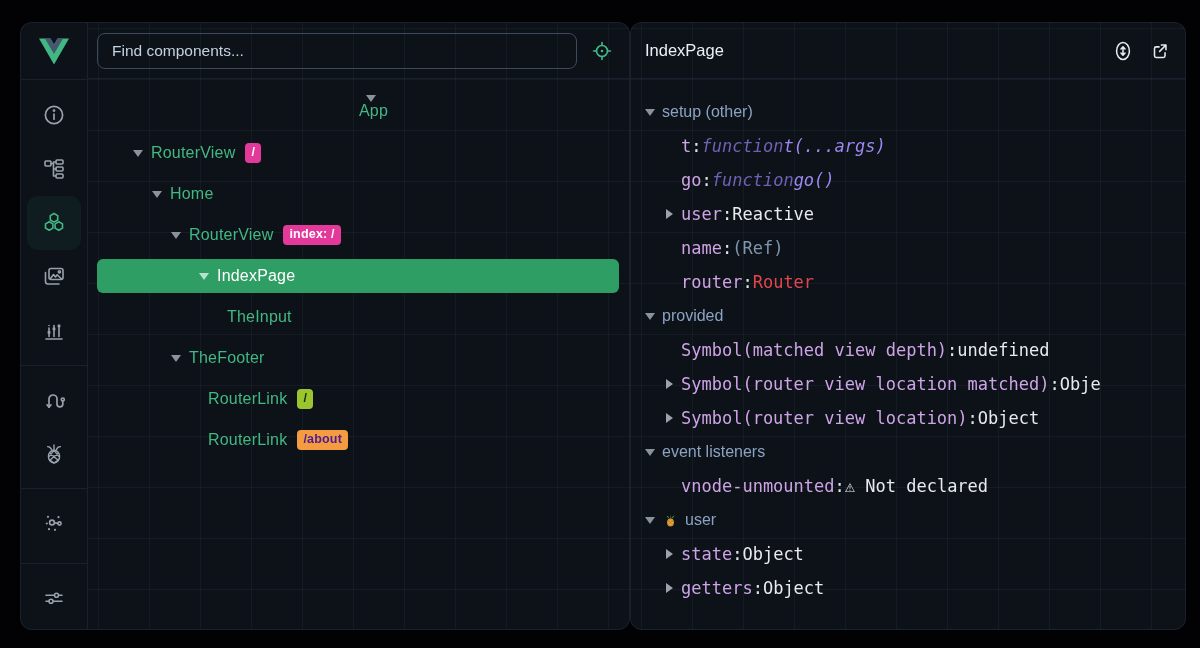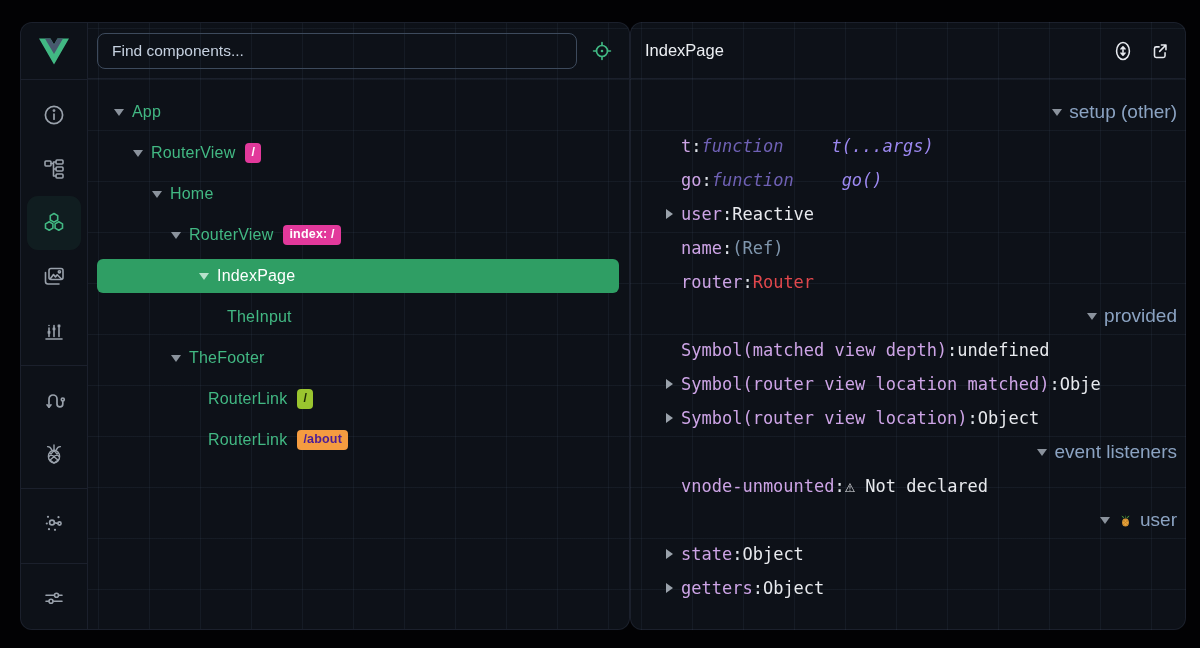--- a/index.html
+++ b/index.html
@@ -50,29 +50,29 @@
   .badge.pink{background:#e2399b;color:#fff;}
   .badge.lime{background:#9ac52f;color:#1d2a03;}
   .badge.orange{background:#f59c40;color:#4c1d95;}
   
   .insp-header{height:56px;flex:none;display:flex;align-items:center;padding:0 14px;gap:15px;border-bottom:1px solid var(--card-border);box-sizing:border-box;}
   .insp-title{font-size:16.5px;color:#eceff3;font-weight:500;flex:1;}
   .hbtn{color:#e6e9ee;display:flex;align-items:center;}
   .insp-rows{flex:1;overflow:hidden;padding:16px 8px 0 12px;}
   .insp-row{height:34px;display:flex;align-items:center;white-space:nowrap;}
   .insp-row .caret{margin-right:5px;}
-  .insp-row.section{color:var(--section);font-size:19px;justify-content:flex-end;}
+  .insp-row.section{color:var(--section);font-size:16px;}
   .insp-row.field{font-family:"DejaVu Sans Mono",monospace;font-size:17px;padding-left:19px;}
   .k{color:var(--key);}
   .colon{color:#dfe3e9;}
   .v-plain{color:var(--txt);text-align:center;}
   .v-muted{color:#7f96ad;}
   .v-red{color:#e0474c;}
   .v-keyword{color:#6f61b5;font-style:italic;}
-  .v-function{color:#9c88f0;font-style:italic;padding-left:48px;}
+  .v-function{color:#9c88f0;font-style:italic;}
   .pinia-mini{margin:0 7px 0 1px;display:inline-flex;}
 </style>
 </head>
 <body>
 
 <div class="window">
 
   <div class="card left-card">
 
     <div class="rail">
@@ -170,21 +170,21 @@
         <input class="search-input" type="text" placeholder="Find components..." style="">
         <span class="hbtn" style="color:#41b883">
           <svg class="ic" width="22" height="22" viewBox="0 0 24 24" fill="none" stroke="currentColor" stroke-width="1.8" stroke-linecap="round">
             <circle cx="12" cy="12" r="6"></circle>
             <path d="M12 2.8 V6 M12 18 V21.2 M2.8 12 H6 M18 12 H21.2"></path>
             <circle cx="12" cy="12" r="1.4" fill="currentColor" stroke="none"></circle>
           </svg>
         </span>
       </div>
       <div class="tree-rows" id="tree-rows">
-          <div class="tree-row" style="padding-left: 24px;">
+          <div class="tree-row" style="padding-left: 24px; flex-direction: column;">
             <span class="caret down"></span>
             <span class="t-label">App</span>
           </div>
           <div class="tree-row" style="padding-left: 43px;">
             <span class="caret down"></span>
             <span class="t-label">RouterView</span>
             <span class="badge pink">/</span>
           </div>
           <div class="tree-row" style="padding-left: 62px;">
             <span class="caret down"></span>

